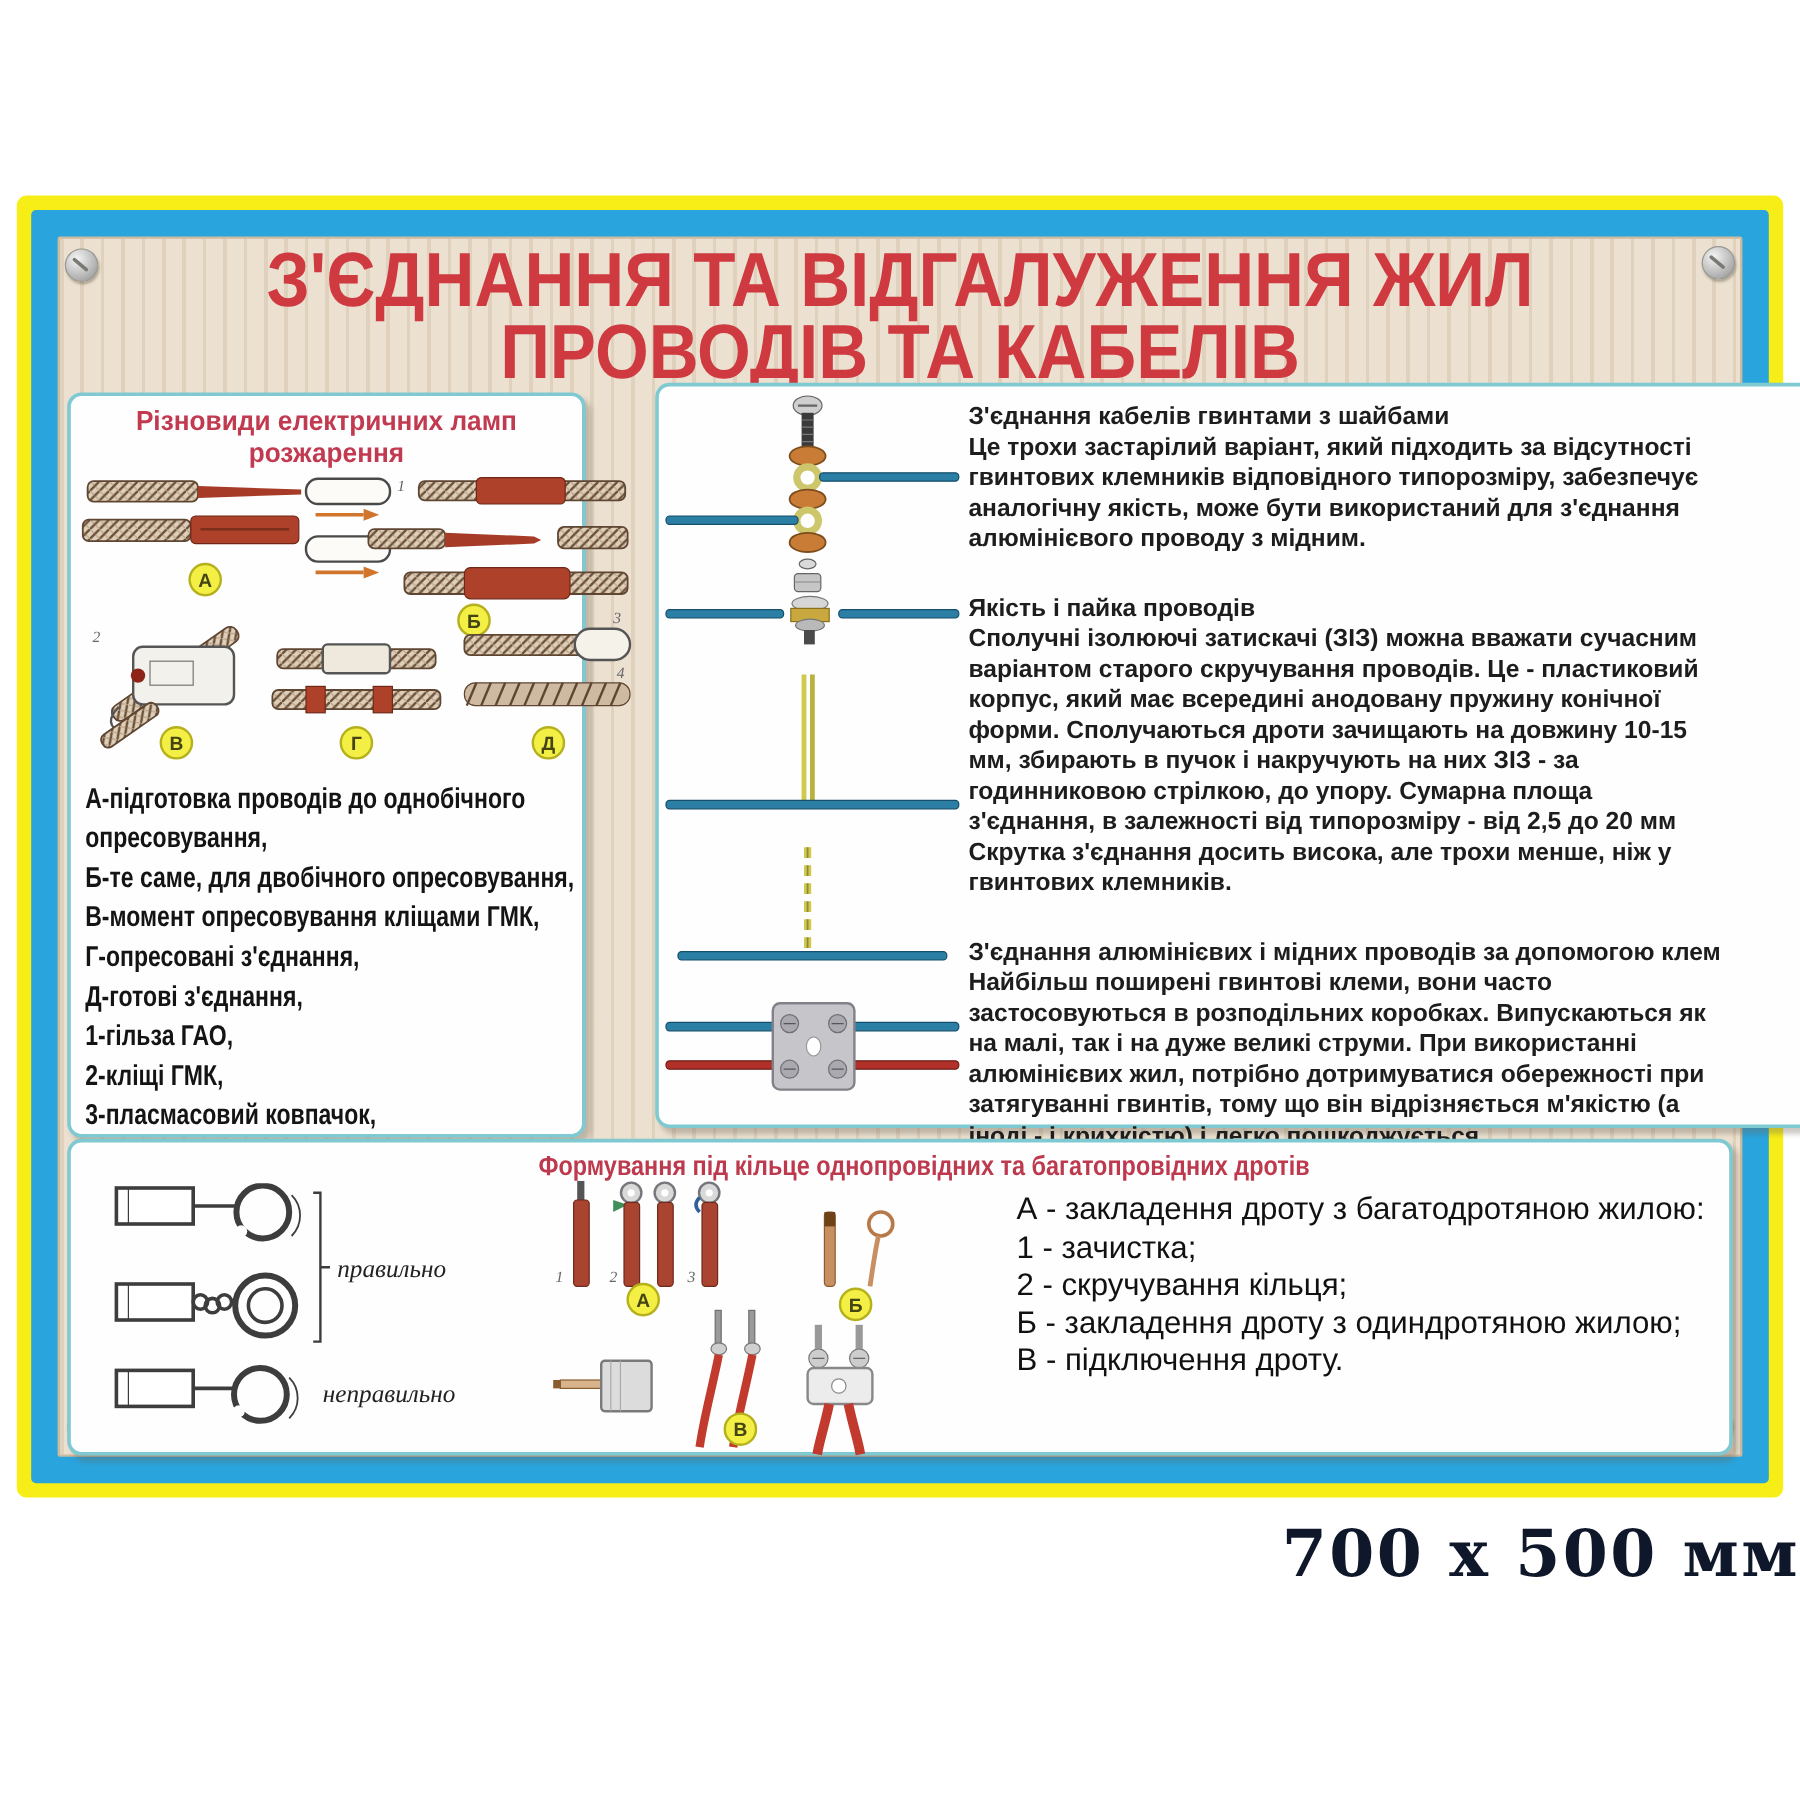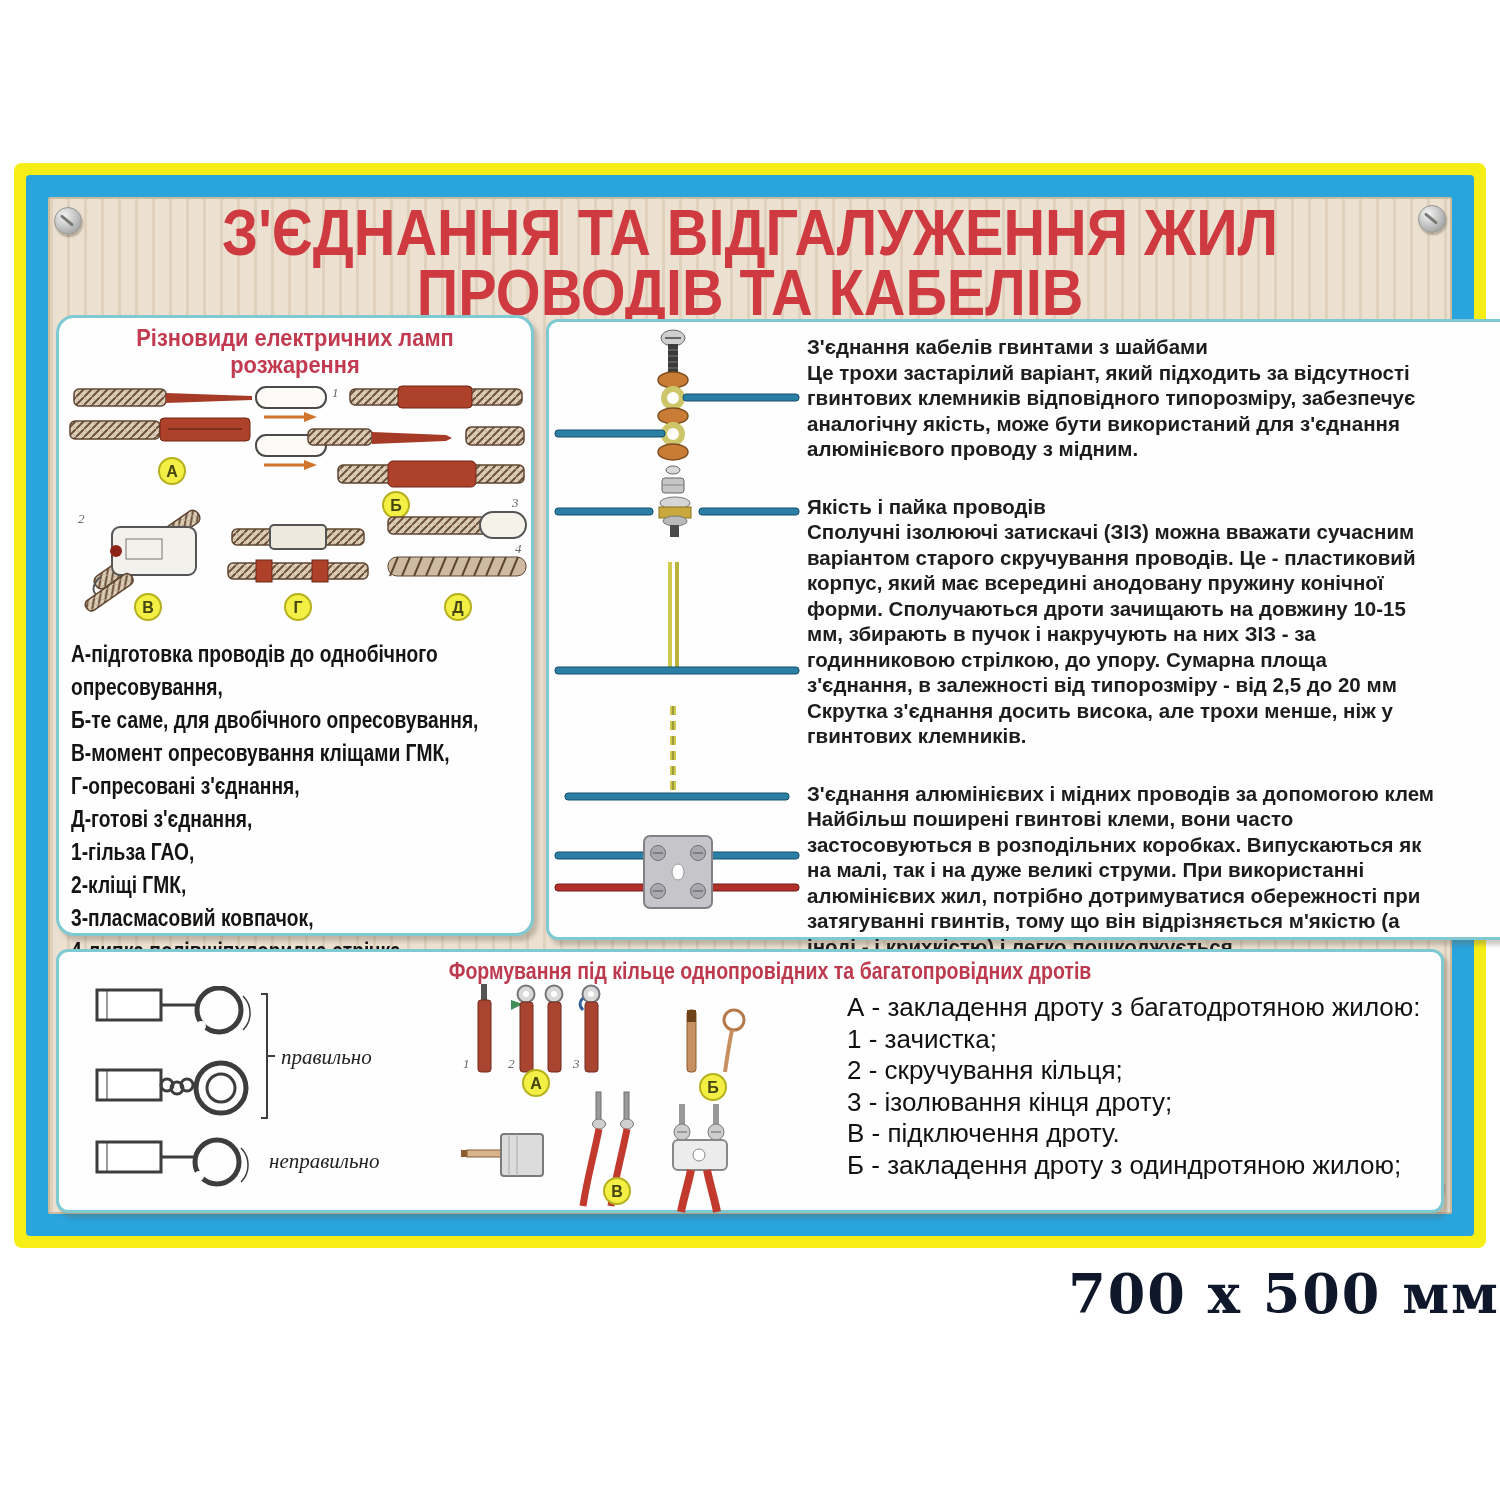--- a/index.html
+++ b/index.html
@@ -21,21 +21,21 @@
   .screw.tl{left:4px;top:8px;} .screw.tr{right:4px;top:6px;}
   .screw.bl{left:6px;top:976px;} .screw.br{right:6px;top:974px;}
 
   
   .title{position:absolute;left:0;right:0;top:4px;text-align:center;color:#cf3940;font-weight:bold;}
   .title-line{display:block;font-size:64px;line-height:60px;transform:scaleX(.9);letter-spacing:0;}
 
   
   .panel{position:absolute;background:#fefefe;border:3px solid #7fc9d2;border-radius:12px;box-sizing:border-box;
          box-shadow:4px 5px 4px rgba(110,100,85,.35), inset 0 0 0 2px #ffffff;}
-  .panel-left{left:6px;top:116px;width:478px;height:621px;border-radius:18px;}
+  .panel-left{left:6px;top:128px;width:432px;height:621px;}
   .panel-right{left:496px;top:120px;width:984px;height:621px;}
   .panel-bottom{left:6px;top:750px;width:1388px;height:264px;}
 
   
   .lp-header{margin-top:7px;text-align:center;color:#c23a50;font-weight:bold;font-size:23px;transform:scaleX(.95);}
   .lp-diagram{display:block;margin:2px auto 0;}
   .lp-legend{margin:4px 0 0 12px;font-weight:bold;color:#141414;font-size:24px;line-height:33px;
              transform:scaleX(.8);transform-origin:0 0;width:125%;}
 
   
@@ -348,23 +348,22 @@
               <circle cx="248" cy="171" r="6" fill="#fff" stroke="#888"></circle>
               <path d="M240,186 C236,205 232,216 230,228" stroke="#c23a2e" stroke-width="8" fill="none"></path>
               <path d="M256,186 C260,205 264,216 266,228" stroke="#c23a2e" stroke-width="8" fill="none"></path>
             </g>
           </svg>
 
           <div class="bp-legend">
             <div>А - закладення дроту з багатодротяною жилою:</div>
             <div>1 - зачистка;</div>
             <div>2 - скручування кільця;</div>
-            <div>3 - ізолювання кінця дроту;</div>
+            <div>Б - закладення дроту з одиндротяною жилою;</div>
             <div>В - підключення дроту.</div>
-            <div>Б - закладення дроту з одиндротяною жилою;</div>
           </div>
         </div>
 
       </div>
     </div>
   </div>
 
   <div class="caption">700 x 500 мм</div>
 </div>
 

